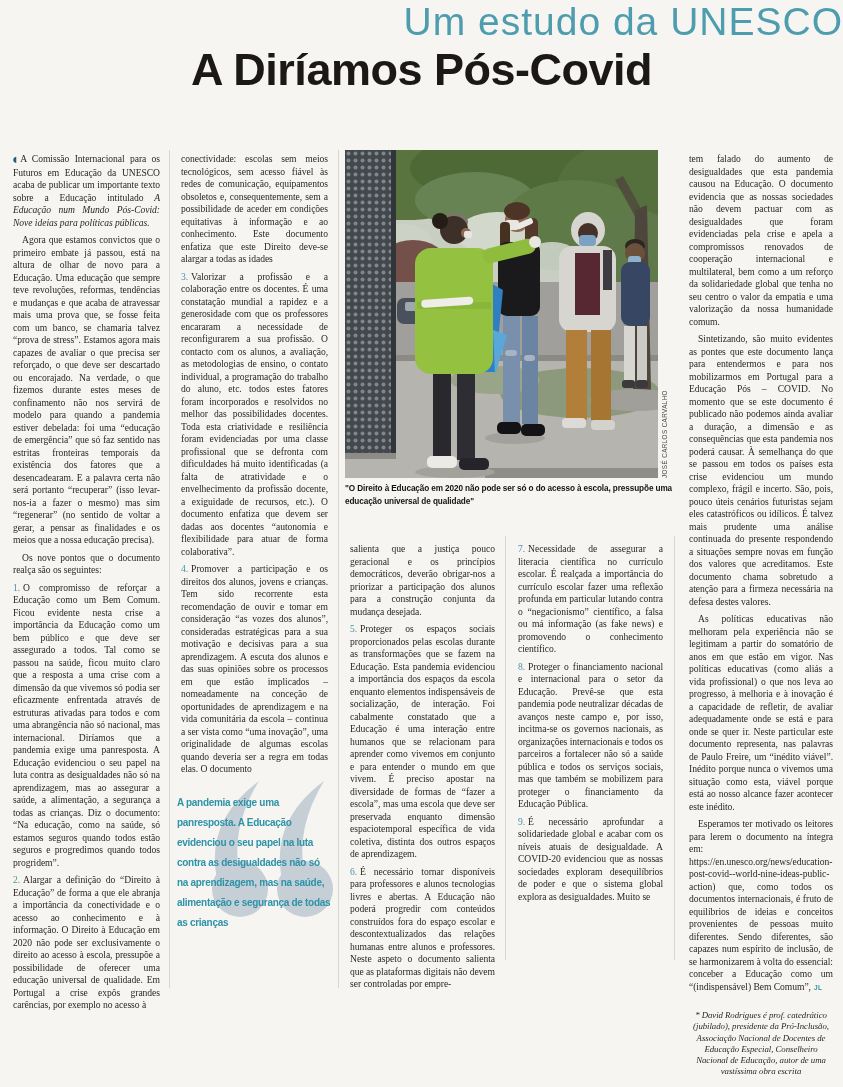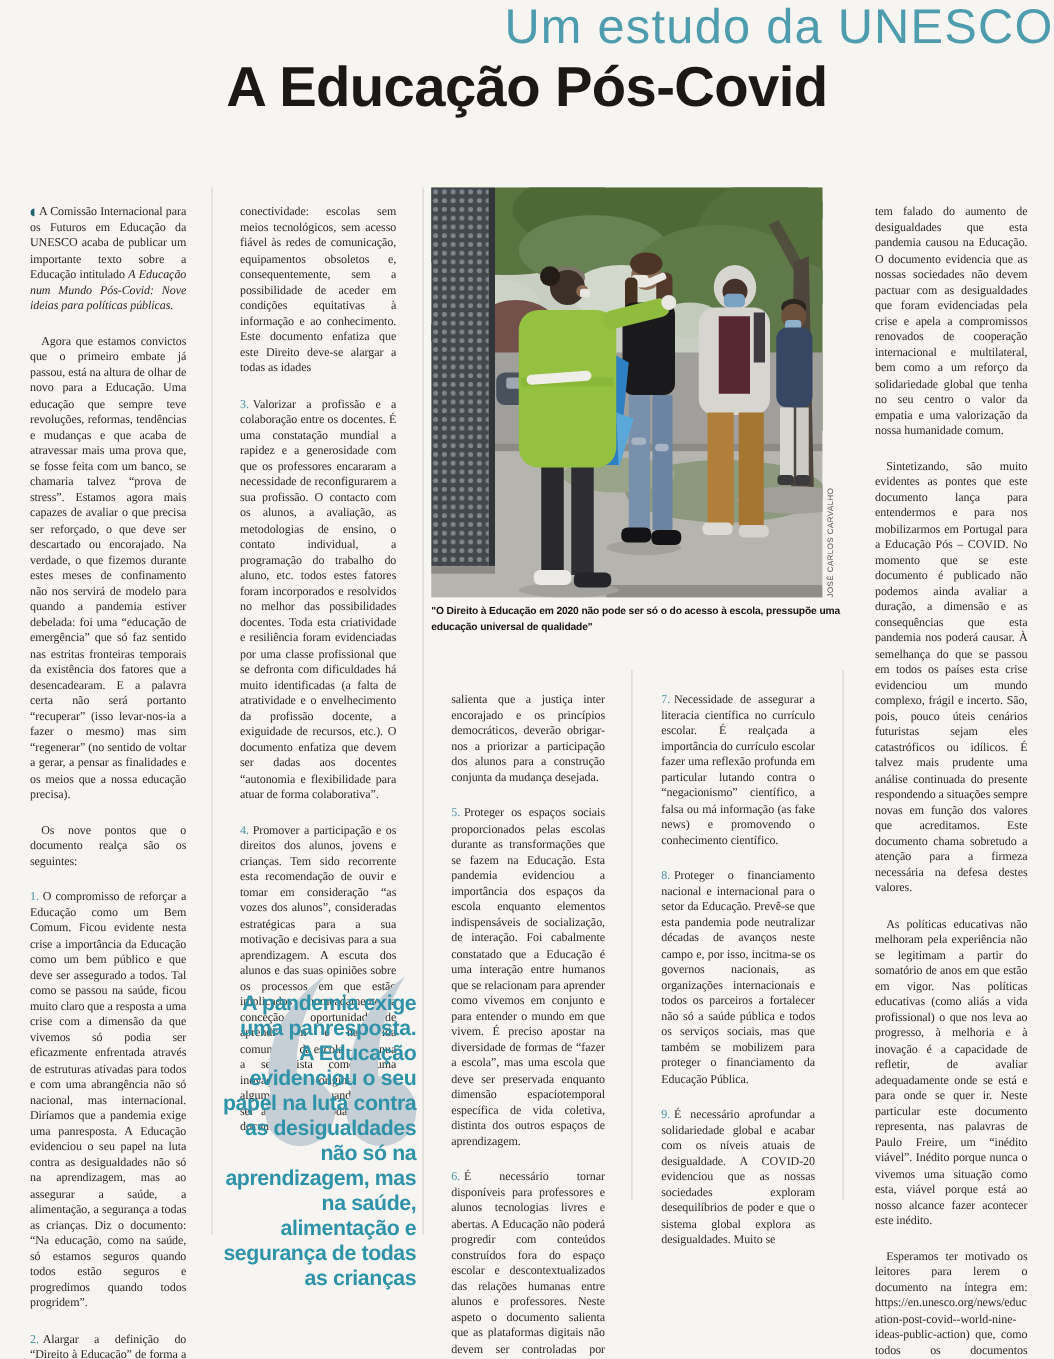--- a/index.html
+++ b/index.html
@@ -16,21 +16,21 @@
           font-family:"Liberation Sans",sans-serif;font-weight:700;font-size:10px;
           letter-spacing:1.6px;color:#2e93a8;}
   
   .col{position:absolute;font-size:9.6px;line-height:12.5px;text-align:justify;
        letter-spacing:-0.05px;}
   #col1{left:8px;top:148px;width:157px;}
   #col2{left:176px;top:148px;width:157px;}
   #col3{left:345px;top:538px;width:155px;}
   #col4{left:513px;top:538px;width:155px;}
   #col5{left:684px;top:148px;width:154px;}
-  .col p{margin:16px;}
+  .col p{margin:5px;}
   .ind{text-indent:9px;}
   .gap{margin-top:13px;}
   .num{color:#4a93a5;padding-right:3px;}
   .it{font-style:italic;}
   .mark{color:#1f6272;font-family:"DejaVu Sans",sans-serif;font-size:8px;padding-right:3px;}
   .wrapany{overflow-wrap:anywhere;}
   .endmark{color:#2e93a8;font-family:"Liberation Sans",sans-serif;font-weight:700;
            font-size:6.5px;padding-left:3px;letter-spacing:0.5px;}
   .foot{margin-top:16px !important;font-style:italic;font-size:8.8px;line-height:11.3px;text-align:center;}
   
@@ -44,29 +44,29 @@
   .caption{position:absolute;left:345px;top:483px;width:332px;margin:0;
            font-family:"Liberation Sans",sans-serif;font-weight:700;font-size:8.2px;
            line-height:12.5px;letter-spacing:-0.1px;color:#16120f;}
   .credit{position:absolute;left:661px;top:352px;height:126px;
           font-family:"Liberation Sans",sans-serif;font-size:6.3px;letter-spacing:0.4px;
           color:#4c4a47;writing-mode:vertical-rl;transform:rotate(180deg);}
   
   .pullquote{position:absolute;left:177px;top:793px;width:156px;height:200px;}
   .qmark{position:absolute;top:-14px;right:-6px;}
   .qtext{position:relative;margin:0;font-family:"Liberation Sans",sans-serif;font-weight:700;
-         font-size:17px;line-height:20px;letter-spacing:-0.3px;color:#2e93a8;text-align:right;}
+         font-size:10px;line-height:20px;letter-spacing:-0.3px;color:#2e93a8;}
 </style>
 </head>
 <body>
 
 <div class="page">
 
   <h2 class="kicker">Um estudo da UNESCO</h2>
-  <h1 class="title">A Educação Pós-Covid</h1>
+  <h1 class="title">A Diríamos Pós-Covid</h1>
 
   <div class="rule" id="ruleA"></div>
   <div class="rule" id="ruleB"></div>
   <div class="rule" id="ruleC"></div>
   <div class="rule" id="ruleD"></div>
 
   <section class="col" id="col1">
     <p><span class="mark">◖</span><span>A Comissão Internacional para os Futuros em Educação da UNESCO acaba de publicar um importante texto sobre a Educação intitulado</span><span class="it"> A Educação num Mundo Pós-Covid: Nove ideias para políticas públicas.</span></p>
     <p class="ind">Agora que estamos convictos que o primeiro embate já passou, está na altura de olhar de novo para a Educação. Uma educação que sempre teve revoluções, reformas, tendências e mudanças e que acaba de atravessar mais uma prova que, se fosse feita com um banco, se chamaria talvez “prova de stress”. Estamos agora mais capazes de avaliar o que precisa ser reforçado, o que deve ser descartado ou encorajado. Na verdade, o que fizemos durante estes meses de confinamento não nos servirá de modelo para quando a pandemia estiver debelada: foi uma “educação de emergência” que só faz sentido nas estritas fronteiras temporais da existência dos fatores que a desencadearam. E a palavra certa não será portanto “recuperar” (isso levar-nos-ia a fazer o mesmo) mas sim “regenerar” (no sentido de voltar a gerar, a pensar as finalidades e os meios que a nossa educação precisa).</p>
     <p class="ind">Os nove pontos que o documento realça são os seguintes:</p>
@@ -173,21 +173,21 @@
 
       <rect x="0" y="0" width="46" height="303" fill="url(#perf)"></rect>
       <rect x="46" y="0" width="5" height="303" fill="#31363b"></rect>
       <rect x="0" y="303" width="51" height="6" fill="#8d8b86"></rect>
     </svg>
   </figure>
   <p class="caption">"O Direito à Educação em 2020 não pode ser só o do acesso à escola, pressupõe uma educação universal de qualidade"</p>
   <div class="credit">JOSÉ CARLOS CARVALHO</div>
 
   <section class="col" id="col3">
-    <p>salienta que a justiça inter encorajado e os princípios democráticos, deverão obrigar-nos a priorizar a participação dos alunos para a construção conjunta da mudança desejada.</p>
+    <p>salienta que a justiça pouco geracional e os princípios democráticos, deverão obrigar-nos a priorizar a participação dos alunos para a construção conjunta da mudança desejada.</p>
     <p class="gap"><span class="num">5.</span><span>Proteger os espaços sociais proporcionados pelas escolas durante as transformações que se fazem na Educação. Esta pandemia evidenciou a importância dos espaços da escola enquanto elementos indispensáveis de socialização, de interação. Foi cabalmente constatado que a Educação é uma interação entre humanos que se relacionam para aprender como vivemos em conjunto e para entender o mundo em que vivem. É preciso apostar na diversidade de formas de “fazer a escola”, mas uma escola que deve ser preservada enquanto dimensão espaciotemporal específica de vida coletiva, distinta dos outros espaços de aprendizagem.</span></p>
     <p class="gap"><span class="num">6.</span><span>É necessário tornar disponíveis para professores e alunos tecnologias livres e abertas. A Educação não poderá progredir com conteúdos construídos fora do espaço escolar e descontextualizados das relações humanas entre alunos e professores. Neste aspeto o documento salienta que as plataformas digitais não devem ser controladas por empre-</span></p>
   </section>
 
   <section class="col" id="col4">
     <p class="gap"><span class="num">7.</span><span>Necessidade de assegurar a literacia científica no currículo escolar. É realçada a importância do currículo escolar fazer uma reflexão profunda em particular lutando contra o “negacionismo” científico, a falsa ou má informação (as fake news) e promovendo o conhecimento científico.</span></p>
     <p class="gap"><span class="num">8.</span><span>Proteger o financiamento nacional e internacional para o setor da Educação. Prevê-se que esta pandemia pode neutralizar décadas de avanços neste campo e, por isso, incitma-se os governos nacionais, as organizações internacionais e todos os parceiros a fortalecer não só a saúde pública e todos os serviços sociais, mas que também se mobilizem para proteger o financiamento da Educação Pública.</span></p>
     <p class="gap"><span class="num">9.</span><span>É necessário aprofundar a solidariedade global e acabar com os níveis atuais de desigualdade. A COVID-20 evidenciou que as nossas sociedades exploram desequilíbrios de poder e que o sistema global explora as desigualdades. Muito se</span></p>
   </section>
 

